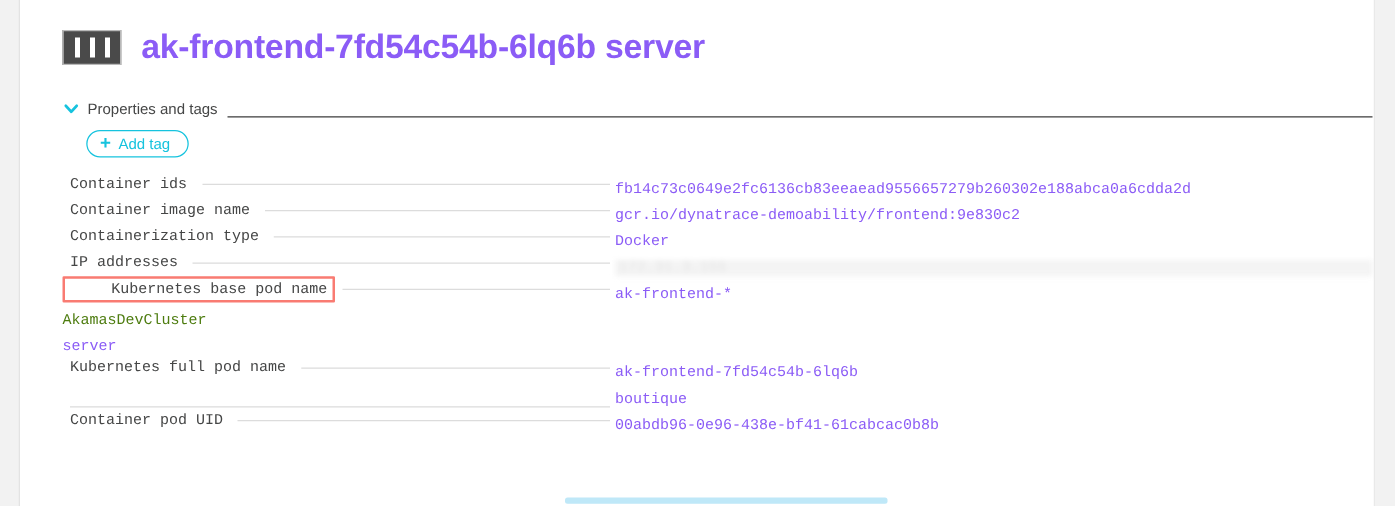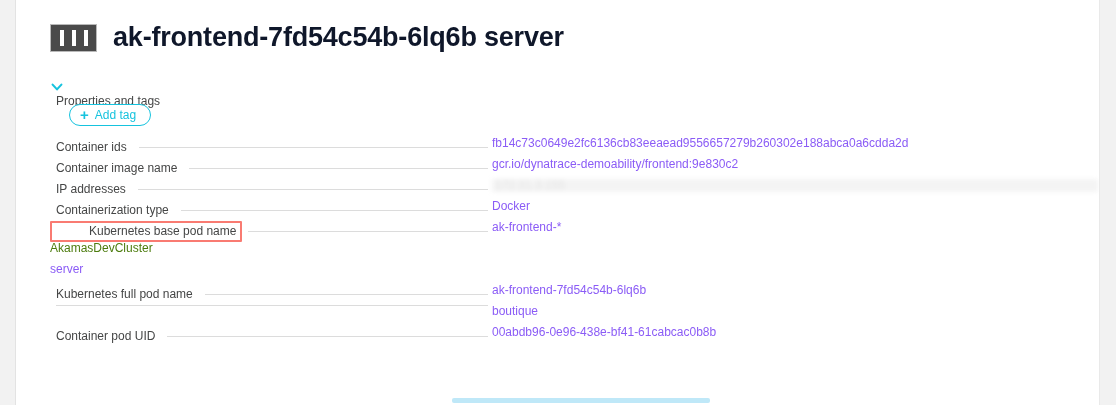--- a/index.html
+++ b/index.html
@@ -83,34 +83,33 @@
   #process-group-icon i {
     display: block;
     width: 4px;
     height: 16px;
     background: #ffffff;
   }
   #page-title {
     margin-left: 16px;
     font-size: 27px;
     font-weight: bold;
-    color: #0f172a;
+    color: #8b5cf6;
     letter-spacing: -0.2px;
     white-space: nowrap;
   }
 
   
   #section-properties-and-tags {
     position: absolute;
     left: 34px;
     top: 80px;
     width: 1048px;
     display: flex;
-    align-items: flex-start;
-    flex-direction: column;
+    align-items: flex-end;
   }
   #section-chevron {
     flex: 0 0 auto;
     width: 14px;
     height: 14px;
     position: relative;
     cursor: pointer;
   }
   #section-chevron svg { display: block; }
   #section-label {
@@ -159,21 +158,22 @@
   #properties-list {
     position: absolute;
     left: 34px;
     top: 137px;
     width: 1048px;
   }
   .property-row {
     position: relative;
     height: 21px;
     display: flex;
-    align-items: flex-start;
+    align-items: flex-end;
+    font-family: Liberation Mono, monospace;
   }
   .property-label-wrap {
     flex: 0 0 442px;
     display: flex;
     align-items: center;
     min-width: 0;
   }
   .property-label {
     font-size: 12px;
     color: #454646;
@@ -267,31 +267,31 @@
       </div>
       <div class="property-row">
         <div class="property-label-wrap">
           <span class="property-label">Container image name</span>
           <div class="property-leader"></div>
         </div>
         <span class="property-value">gcr.io/dynatrace-demoability/frontend:9e830c2</span>
       </div>
       <div class="property-row">
         <div class="property-label-wrap">
+          <span class="property-label">Containerization type</span>
+          <div class="property-leader"></div>
+        </div>
+        <span class="property-value">Docker</span>
+      </div>
+      <div class="property-row">
+        <div class="property-label-wrap">
           <span class="property-label">IP addresses</span>
           <div class="property-leader"></div>
         </div>
         <span class="property-value redacted">172.31.3.155</span>
-      </div>
-      <div class="property-row">
-        <div class="property-label-wrap">
-          <span class="property-label">Containerization type</span>
-          <div class="property-leader"></div>
-        </div>
-        <span class="property-value">Docker</span>
       </div>
       <div class="property-row highlighted">
         <div class="property-label-wrap">
           <span class="property-label">Kubernetes base pod name</span>
           <div class="property-leader"></div>
         </div>
         <span class="property-value">ak-frontend-*</span>
       </div>
       <div class="property-row">
         <span class="property-value link">AkamasDevCluster</span>

